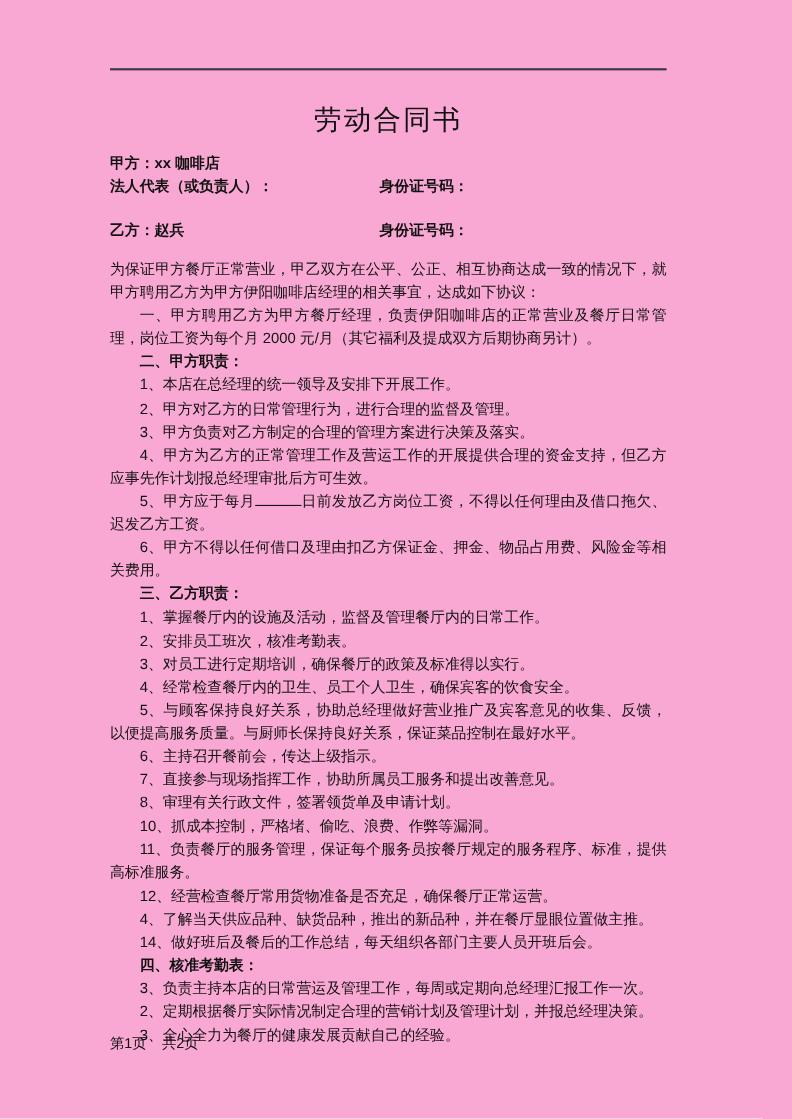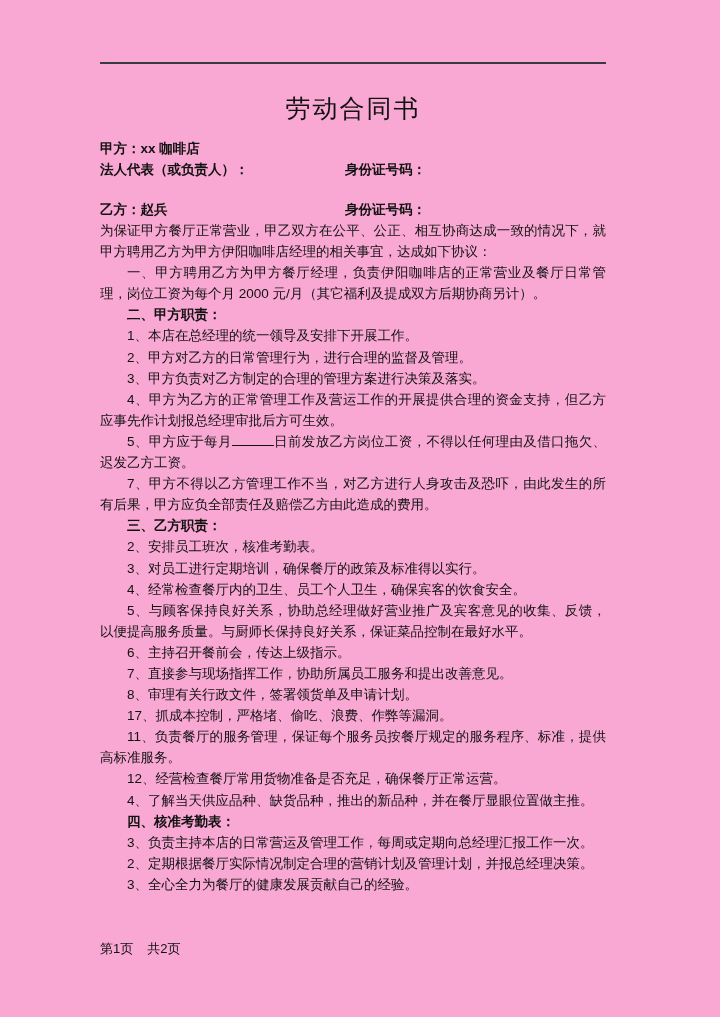--- a/index.html
+++ b/index.html
@@ -58,20 +58,21 @@
     width: 245px;
     flex: 0 0 245px;
   }
   .party-line .right {
     flex: 1 1 auto;
   }
   .party-gap {
     height: 19px;
   }
   .body-block {
+    margin-top: 14px;
   }
   p.para {
     margin: 0;
     font-size: 13.5px;
     line-height: 21.1px;
     text-align: justify;
     text-justify: inter-ideograph;
     word-break: break-all;
   }
   p.indent {
@@ -131,34 +132,36 @@
 
       <p class="para">为保证甲方餐厅正常营业，甲乙双方在公平、公正、相互协商达成一致的情况下，就甲方聘用乙方为甲方伊阳咖啡店经理的相关事宜，达成如下协议：</p>
       <p class="para indent">一、甲方聘用乙方为甲方餐厅经理，负责伊阳咖啡店的正常营业及餐厅日常管理，岗位工资为每个月 2000 元/月（其它福利及提成双方后期协商另计）。</p>
 
       <p class="para heading">二、甲方职责：</p>
       <p class="para indent">1、本店在总经理的统一领导及安排下开展工作。</p>
       <p class="para indent">2、甲方对乙方的日常管理行为，进行合理的监督及管理。</p>
       <p class="para indent">3、甲方负责对乙方制定的合理的管理方案进行决策及落实。</p>
       <p class="para indent">4、甲方为乙方的正常管理工作及营运工作的开展提供合理的资金支持，但乙方应事先作计划报总经理审批后方可生效。</p>
       <p class="para indent"><span>5、甲方应于每月</span><span class="blank-fill"></span><span>日前发放乙方岗位工资，不得以任何理由及借口拖欠、迟发乙方工资。</span></p>
-      <p class="para indent">7、甲方不得以乙方管理工作不当，对乙方进行人身攻击及恐吓，由此发生的所有后果，甲方应负全部责任及赔偿乙方由此造成的费用。</p>
+      <p class="para indent">6、甲方不得以任何借口及理由扣乙方保证金、押金、物品占用费、风险金等相关费用。</p>
 
       <p class="para heading">三、乙方职责：</p>
+      <p class="para indent">1、掌握餐厅内的设施及活动，监督及管理餐厅内的日常工作。</p>
       <p class="para indent">2、安排员工班次，核准考勤表。</p>
       <p class="para indent">3、对员工进行定期培训，确保餐厅的政策及标准得以实行。</p>
       <p class="para indent">4、经常检查餐厅内的卫生、员工个人卫生，确保宾客的饮食安全。</p>
       <p class="para indent">5、与顾客保持良好关系，协助总经理做好营业推广及宾客意见的收集、反馈，以便提高服务质量。与厨师长保持良好关系，保证菜品控制在最好水平。</p>
       <p class="para indent">6、主持召开餐前会，传达上级指示。</p>
       <p class="para indent">7、直接参与现场指挥工作，协助所属员工服务和提出改善意见。</p>
       <p class="para indent">8、审理有关行政文件，签署领货单及申请计划。</p>
-      <p class="para indent">17、抓成本控制，严格堵、偷吃、浪费、作弊等漏洞。</p>
+      <p class="para indent">10、抓成本控制，严格堵、偷吃、浪费、作弊等漏洞。</p>
       <p class="para indent">11、负责餐厅的服务管理，保证每个服务员按餐厅规定的服务程序、标准，提供高标准服务。</p>
       <p class="para indent">12、经营检查餐厅常用货物准备是否充足，确保餐厅正常运营。</p>
       <p class="para indent">4、了解当天供应品种、缺货品种，推出的新品种，并在餐厅显眼位置做主推。</p>
+      <p class="para indent">14、做好班后及餐后的工作总结，每天组织各部门主要人员开班后会。</p>
 
       <p class="para heading">四、核准考勤表：</p>
       <p class="para indent">3、负责主持本店的日常营运及管理工作，每周或定期向总经理汇报工作一次。</p>
       <p class="para indent">2、定期根据餐厅实际情况制定合理的营销计划及管理计划，并报总经理决策。</p>
       <p class="para indent">3、全心全力为餐厅的健康发展贡献自己的经验。</p>
 
     </div>
   </div>
 
   <div class="footer">

